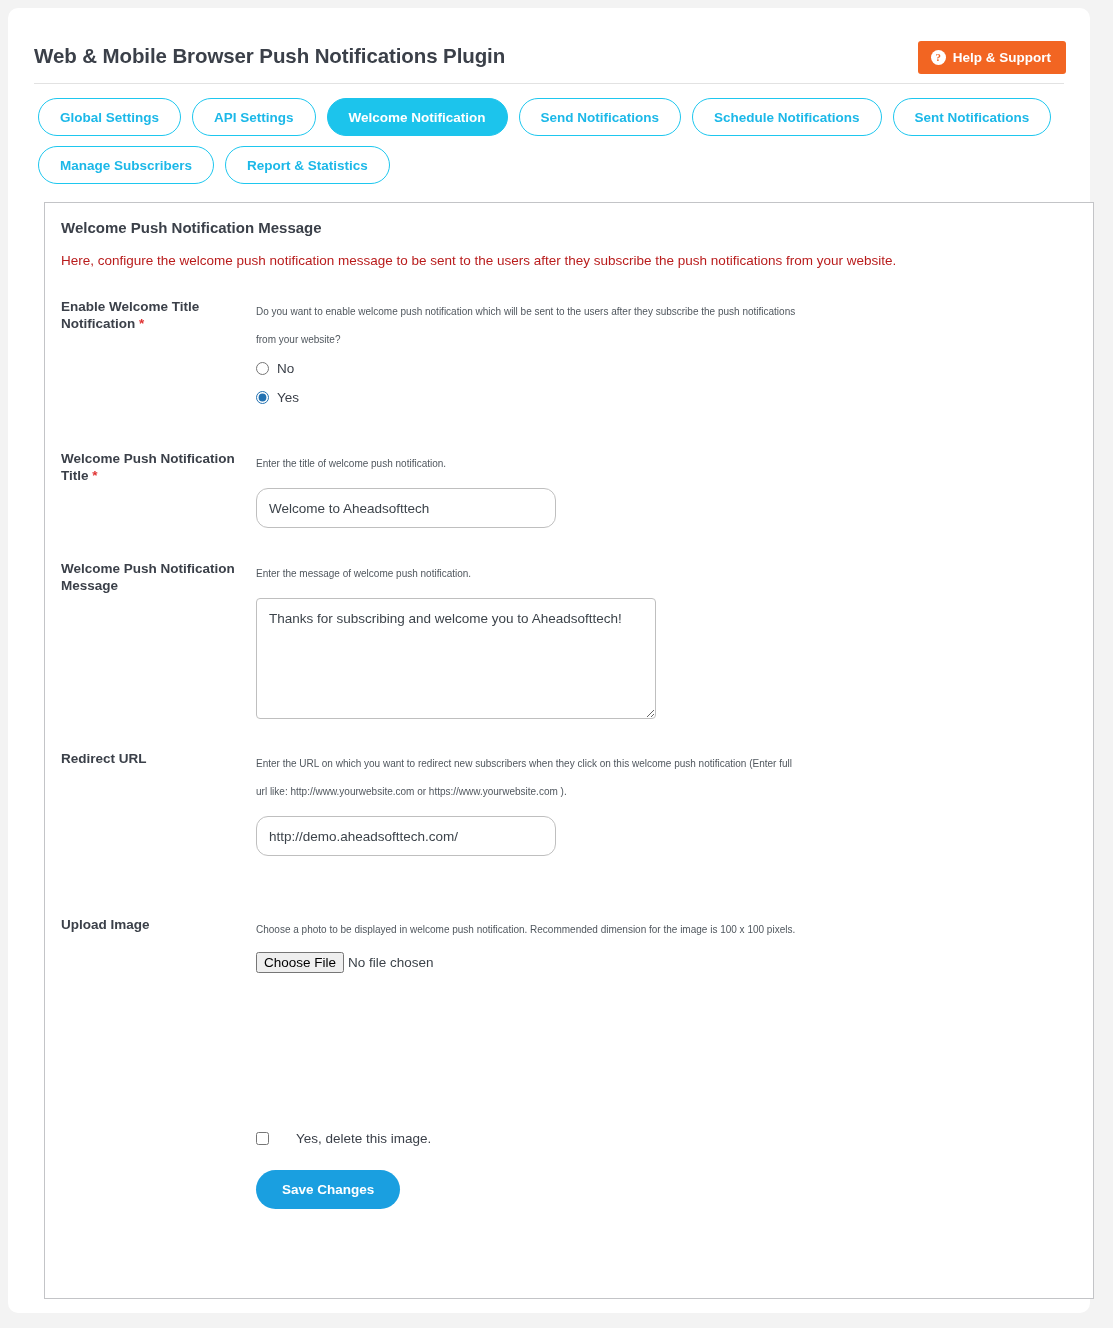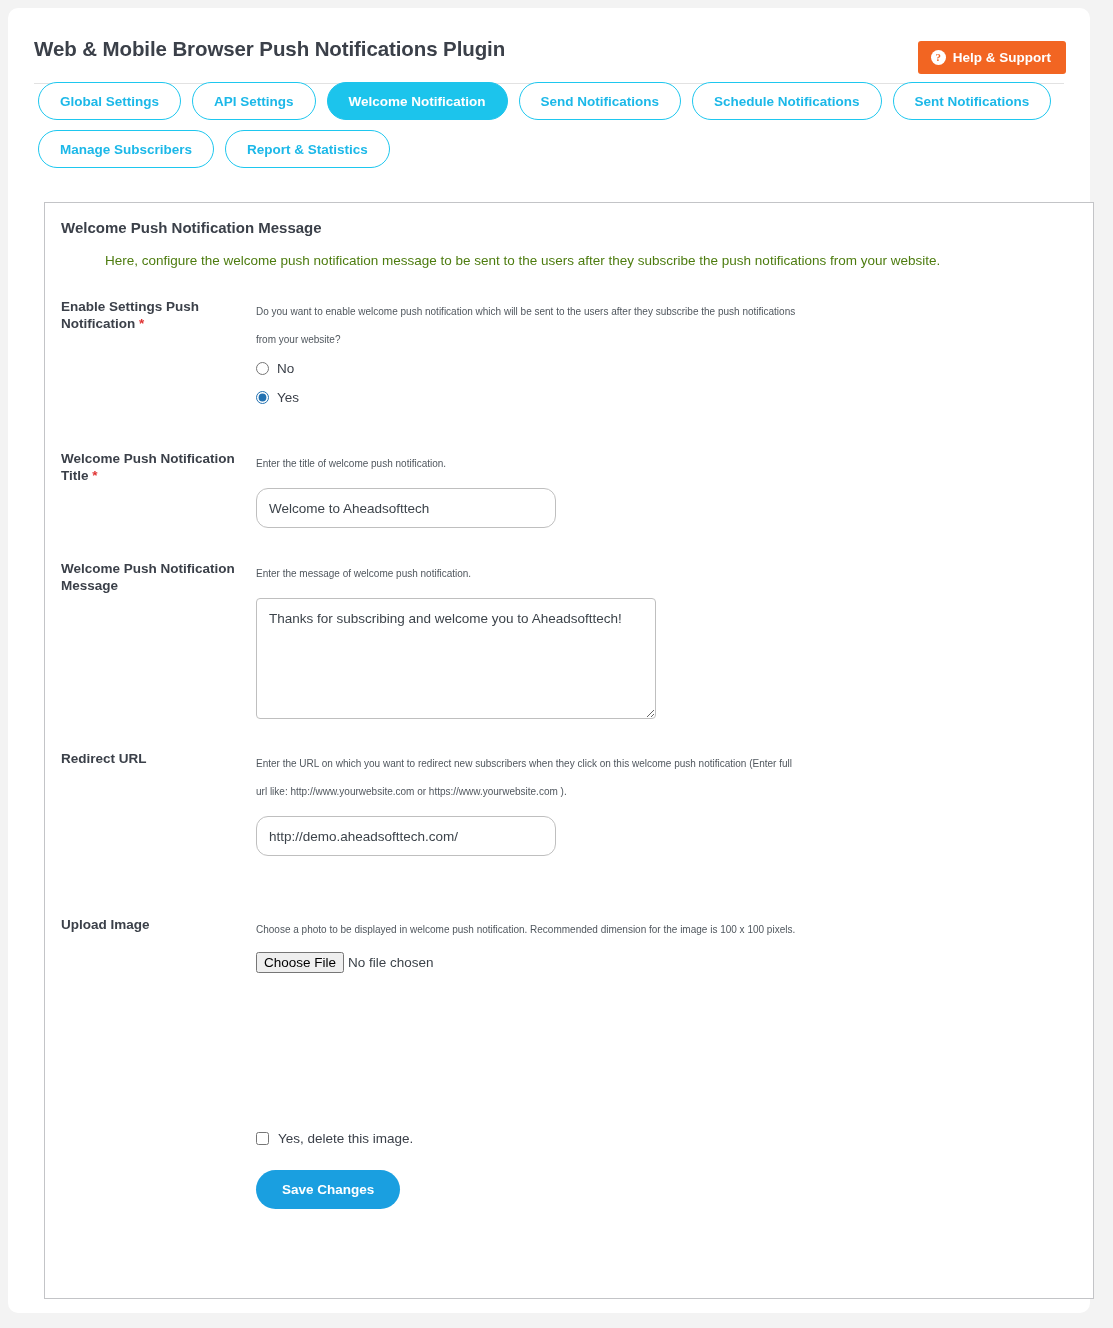--- a/index.html
+++ b/index.html
@@ -29,21 +29,21 @@
   
   .header {
     position: relative;
     padding: 24px 24px 0 24px;
     height: 58px;
     box-sizing: border-box;
   }
   .page-title {
     position: absolute;
     left: 26px;
-    top: 29px;
+    top: 36px;
     font-size: 20.5px;
     font-weight: bold;
     color: #3b4049;
     letter-spacing: -0.1px;
     white-space: nowrap;
   }
   .help-button {
     position: absolute;
     right: 24px;
     top: 33px;
@@ -80,21 +80,21 @@
     top: 75px;
     width: 1030px;
     height: 1px;
     background: #e2e2e2;
   }
 
   
   .tabs {
     position: absolute;
     left: 30px;
-    top: 74px;
+    top: 90px;
     width: 1030px;
     display: flex;
     flex-wrap: wrap;
     gap: 10px 11px;
   }
   .tab {
     border: 1px solid #1ec7ef;
     background: #ffffff;
     color: #1cb8e8;
     font-size: 13.5px;
@@ -131,22 +131,21 @@
     top: 16px;
     font-size: 15px;
     font-weight: bold;
     color: #3b4049;
   }
   .panel-desc {
     position: absolute;
     left: 16px;
     top: 50px;
     font-size: 13.5px;
-    color: #4d7c0f;
-    margin-left: 44px;
+    color: #b91c1c;
   }
 
   
   .form {
     position: absolute;
     left: 0;
     top: 95px;
     width: 100%;
   }
   .row {
@@ -241,21 +240,21 @@
     font-family: "Liberation Sans", sans-serif;
     font-size: 13.5px;
     color: #3c434a;
     cursor: pointer;
   }
 
   
   .delete-row {
     display: flex;
     align-items: center;
-    gap: 9px;
+    gap: 27px;
     padding-left: 211px;
   }
   .delete-row input[type="checkbox"] {
     margin: 0;
     width: 13px;
     height: 13px;
     cursor: pointer;
   }
   .delete-row label {
     font-size: 13.5px;
@@ -306,21 +305,21 @@
   </div>
 
   <div class="panel">
     <div class="panel-title">Welcome Push Notification Message</div>
     <div class="panel-desc">Here, configure the welcome push notification message to be sent to the users after they subscribe the push notifications from your website.</div>
 
     <div class="form">
 
       <div class="row" style="min-height:152px;">
         <div class="row-label">
-          <span>Enable Settings Push Notification</span>
+          <span>Enable Welcome Title Notification</span>
           <span class="req">*</span>
         </div>
         <div class="row-field">
           <div class="field-desc">Do you want to enable welcome push notification which will be sent to the users after they subscribe the push notifications from your website?</div>
           <div class="radio-group">
             <div class="radio-line">
               <input type="radio" name="enable_welcome" id="enable_no" style="">
               <label for="enable_no">No</label>
             </div>
             <div class="radio-line">

